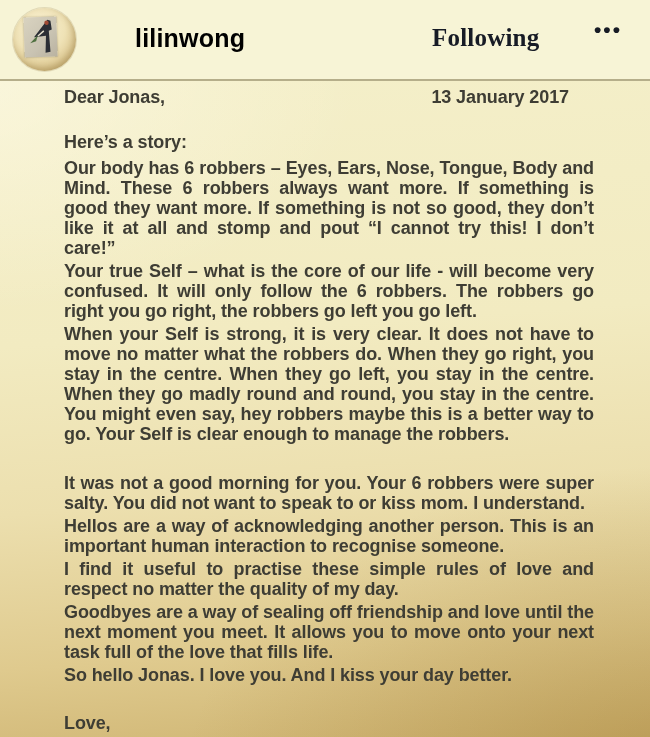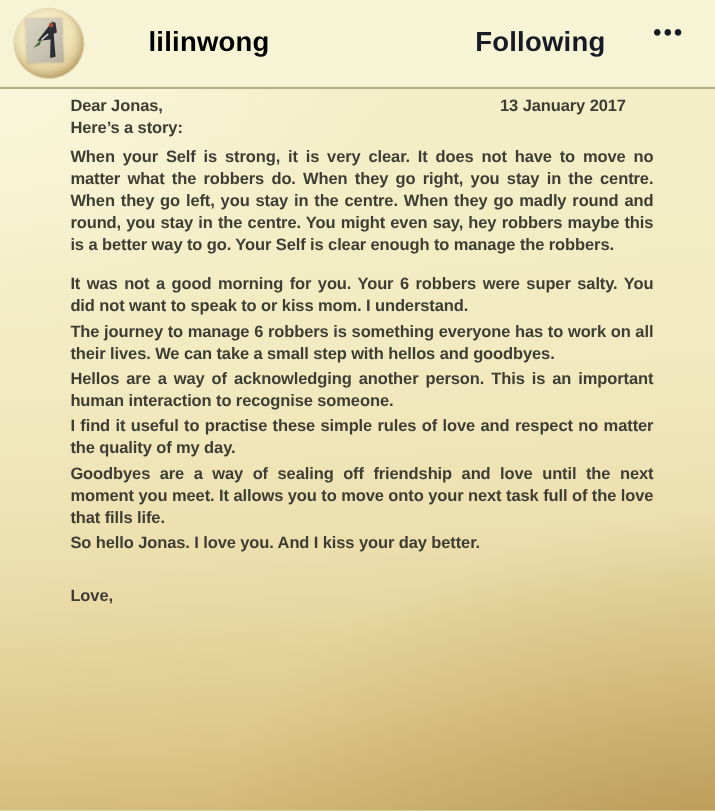--- a/index.html
+++ b/index.html
@@ -31,50 +31,50 @@
   .username{
     position:absolute;left:90px;top:24px;
     font-size:25px;font-weight:600;color:#000000;letter-spacing:.2px;
     cursor:pointer;
     margin-left:45px;
   }
   .follow-btn{
     position:absolute;left:432px;top:24px;
     font-size:25px;font-weight:600;color:#171b25;letter-spacing:.2px;
     background:none;border:none;padding:0;cursor:pointer;
-    font-family:Liberation Sans, sans-serif;
+    font-family:Liberation Serif, serif;
   }
   .more-btn{
     position:absolute;left:584px;top:18px;width:48px;
     font-size:21px;font-weight:700;color:#171b25;letter-spacing:2px;
     background:none;border:none;padding:0;cursor:pointer;text-align:center;
     font-family:"Liberation Sans",sans-serif;
   }
 
   
   .photo{
     position:absolute;left:0;top:81px;width:650px;height:656px;
     background:
       radial-gradient(140% 90% at 105% 108%, rgba(150,110,35,.38) 0%, rgba(150,110,35,0) 55%),
       radial-gradient(120% 70% at -5% 0%, rgba(255,252,235,.55) 0%, rgba(255,252,235,0) 50%),
       linear-gradient(176deg,#f4efc9 0%,#f2ebc1 38%,#ecdfae 62%,#dfca8e 84%,#cfb573 100%);
     overflow:hidden;
   }
   .letter{
     position:absolute;left:0;top:0;width:650px;height:656px;
     padding:6px 56px 0 64px;box-sizing:border-box;
-    color:#3e3d34;font-size:15px;line-height:20px;font-weight:600;
+    color:#3e3d34;font-size:18px;line-height:20px;font-weight:600;
     letter-spacing:-0.1px;
   }
   .salutation-row{display:flex;justify-content:space-between;align-items:flex-start;}
   .date{margin-right:25px;}
-  .intro{}
+  .intro{margin-top:25px;}
   .letter-body{margin-top:6px;}
   .letter-body p.para{margin:0 0 3px 0;text-align:justify;}
-  .letter-body p.para.gap-before{margin-top:16px;}
+  .letter-body p.para.gap-before{margin-top:29px;}
   .closing{margin-top:28px;}
 </style>
 </head>
 <body>
 
 <div class="header">
   <div class="avatar">
     <div class="avatar-art">
       <svg width="33" height="40" viewBox="0 0 33 40">
         <path d="M24,3 L10,20 L22,19 L21,36 L26,35 L25,14 L28,13 L27,4 Z" fill="#2b2e35"></path>
@@ -91,23 +91,24 @@
 
 <div class="photo">
   <div class="letter">
     <div class="salutation-row">
       <span>Dear Jonas,</span>
       <span class="date">13 January 2017</span>
     </div>
     <div class="intro">Here’s a story:</div>
 
     <div class="letter-body">
+        <p class="para">Our body has 6 robbers – Eyes, Ears, Nose, Tongue, Body and Mind.  These 6 robbers always want more. If something is good they want more. If something is not so good, they don’t like it at all and stomp and pout “I cannot try this! I don’t care!”</p>
+        <p class="para">Your true Self – what is the core of our life - will become very confused.  It will only follow the 6 robbers.  The robbers go right you go right, the robbers go left you go left.</p>
         <p class="para">When your Self is strong, it is very clear. It does not have to move no matter what the robbers do. When they go right, you stay in the centre. When they go left, you stay in the centre.  When they go madly round and round, you stay in the centre.  You might even say, hey robbers maybe this is a better way to go.  Your Self is clear enough to manage the robbers.</p>
         <p class="para gap-before">It was not a good morning for you.  Your 6 robbers were super salty.  You did not want to speak to or kiss mom.  I understand.</p>
-        <p class="para">The journey to manage 6 robbers is something everyone has to work on all their lives. We can take a small step with hellos and goodbyes.</p>
         <p class="para">Hellos are a way of acknowledging another person. This is an important human interaction to recognise someone.</p>
         <p class="para">I find it useful to practise these simple rules of love and respect no matter the quality of my day.</p>
         <p class="para">Goodbyes are a way of sealing off friendship and love until the next moment you meet. It allows you to move onto your next task full of the love that fills life.</p>
         <p class="para">So hello Jonas. I love you. And I kiss your day better.</p>
       </div>
 
     <div class="closing">Love,</div>
 
   </div>
 </div>

